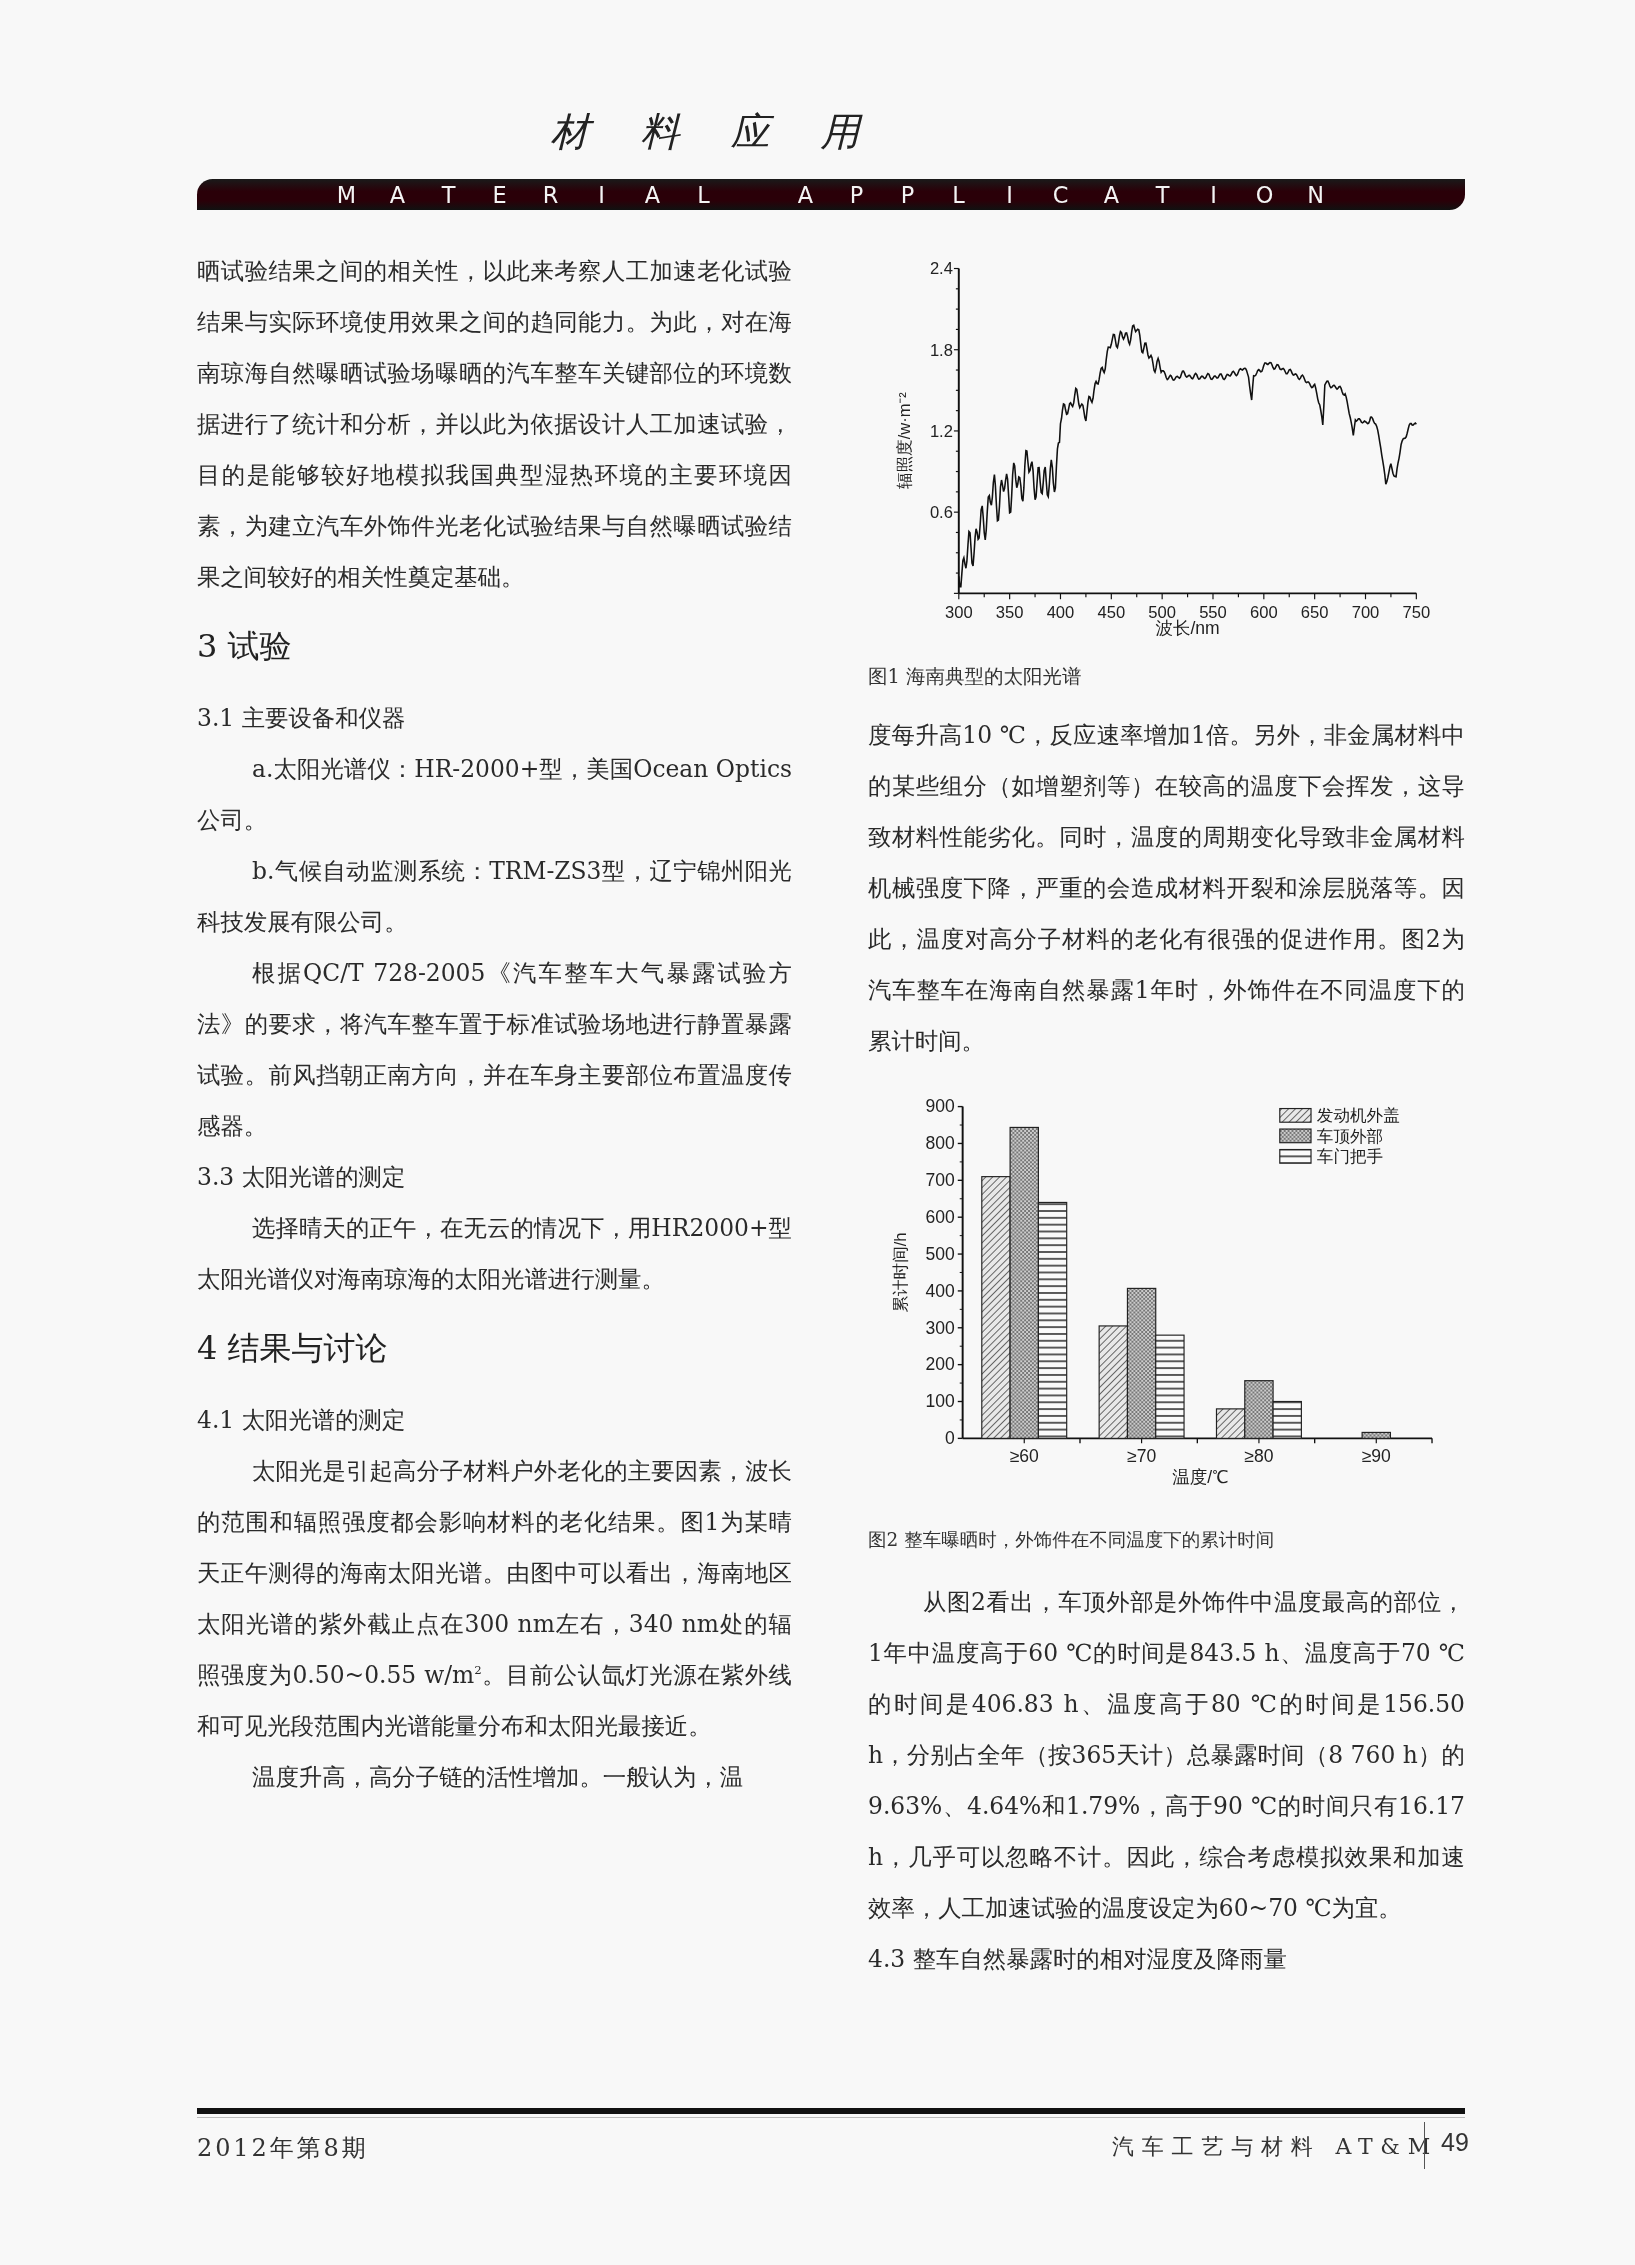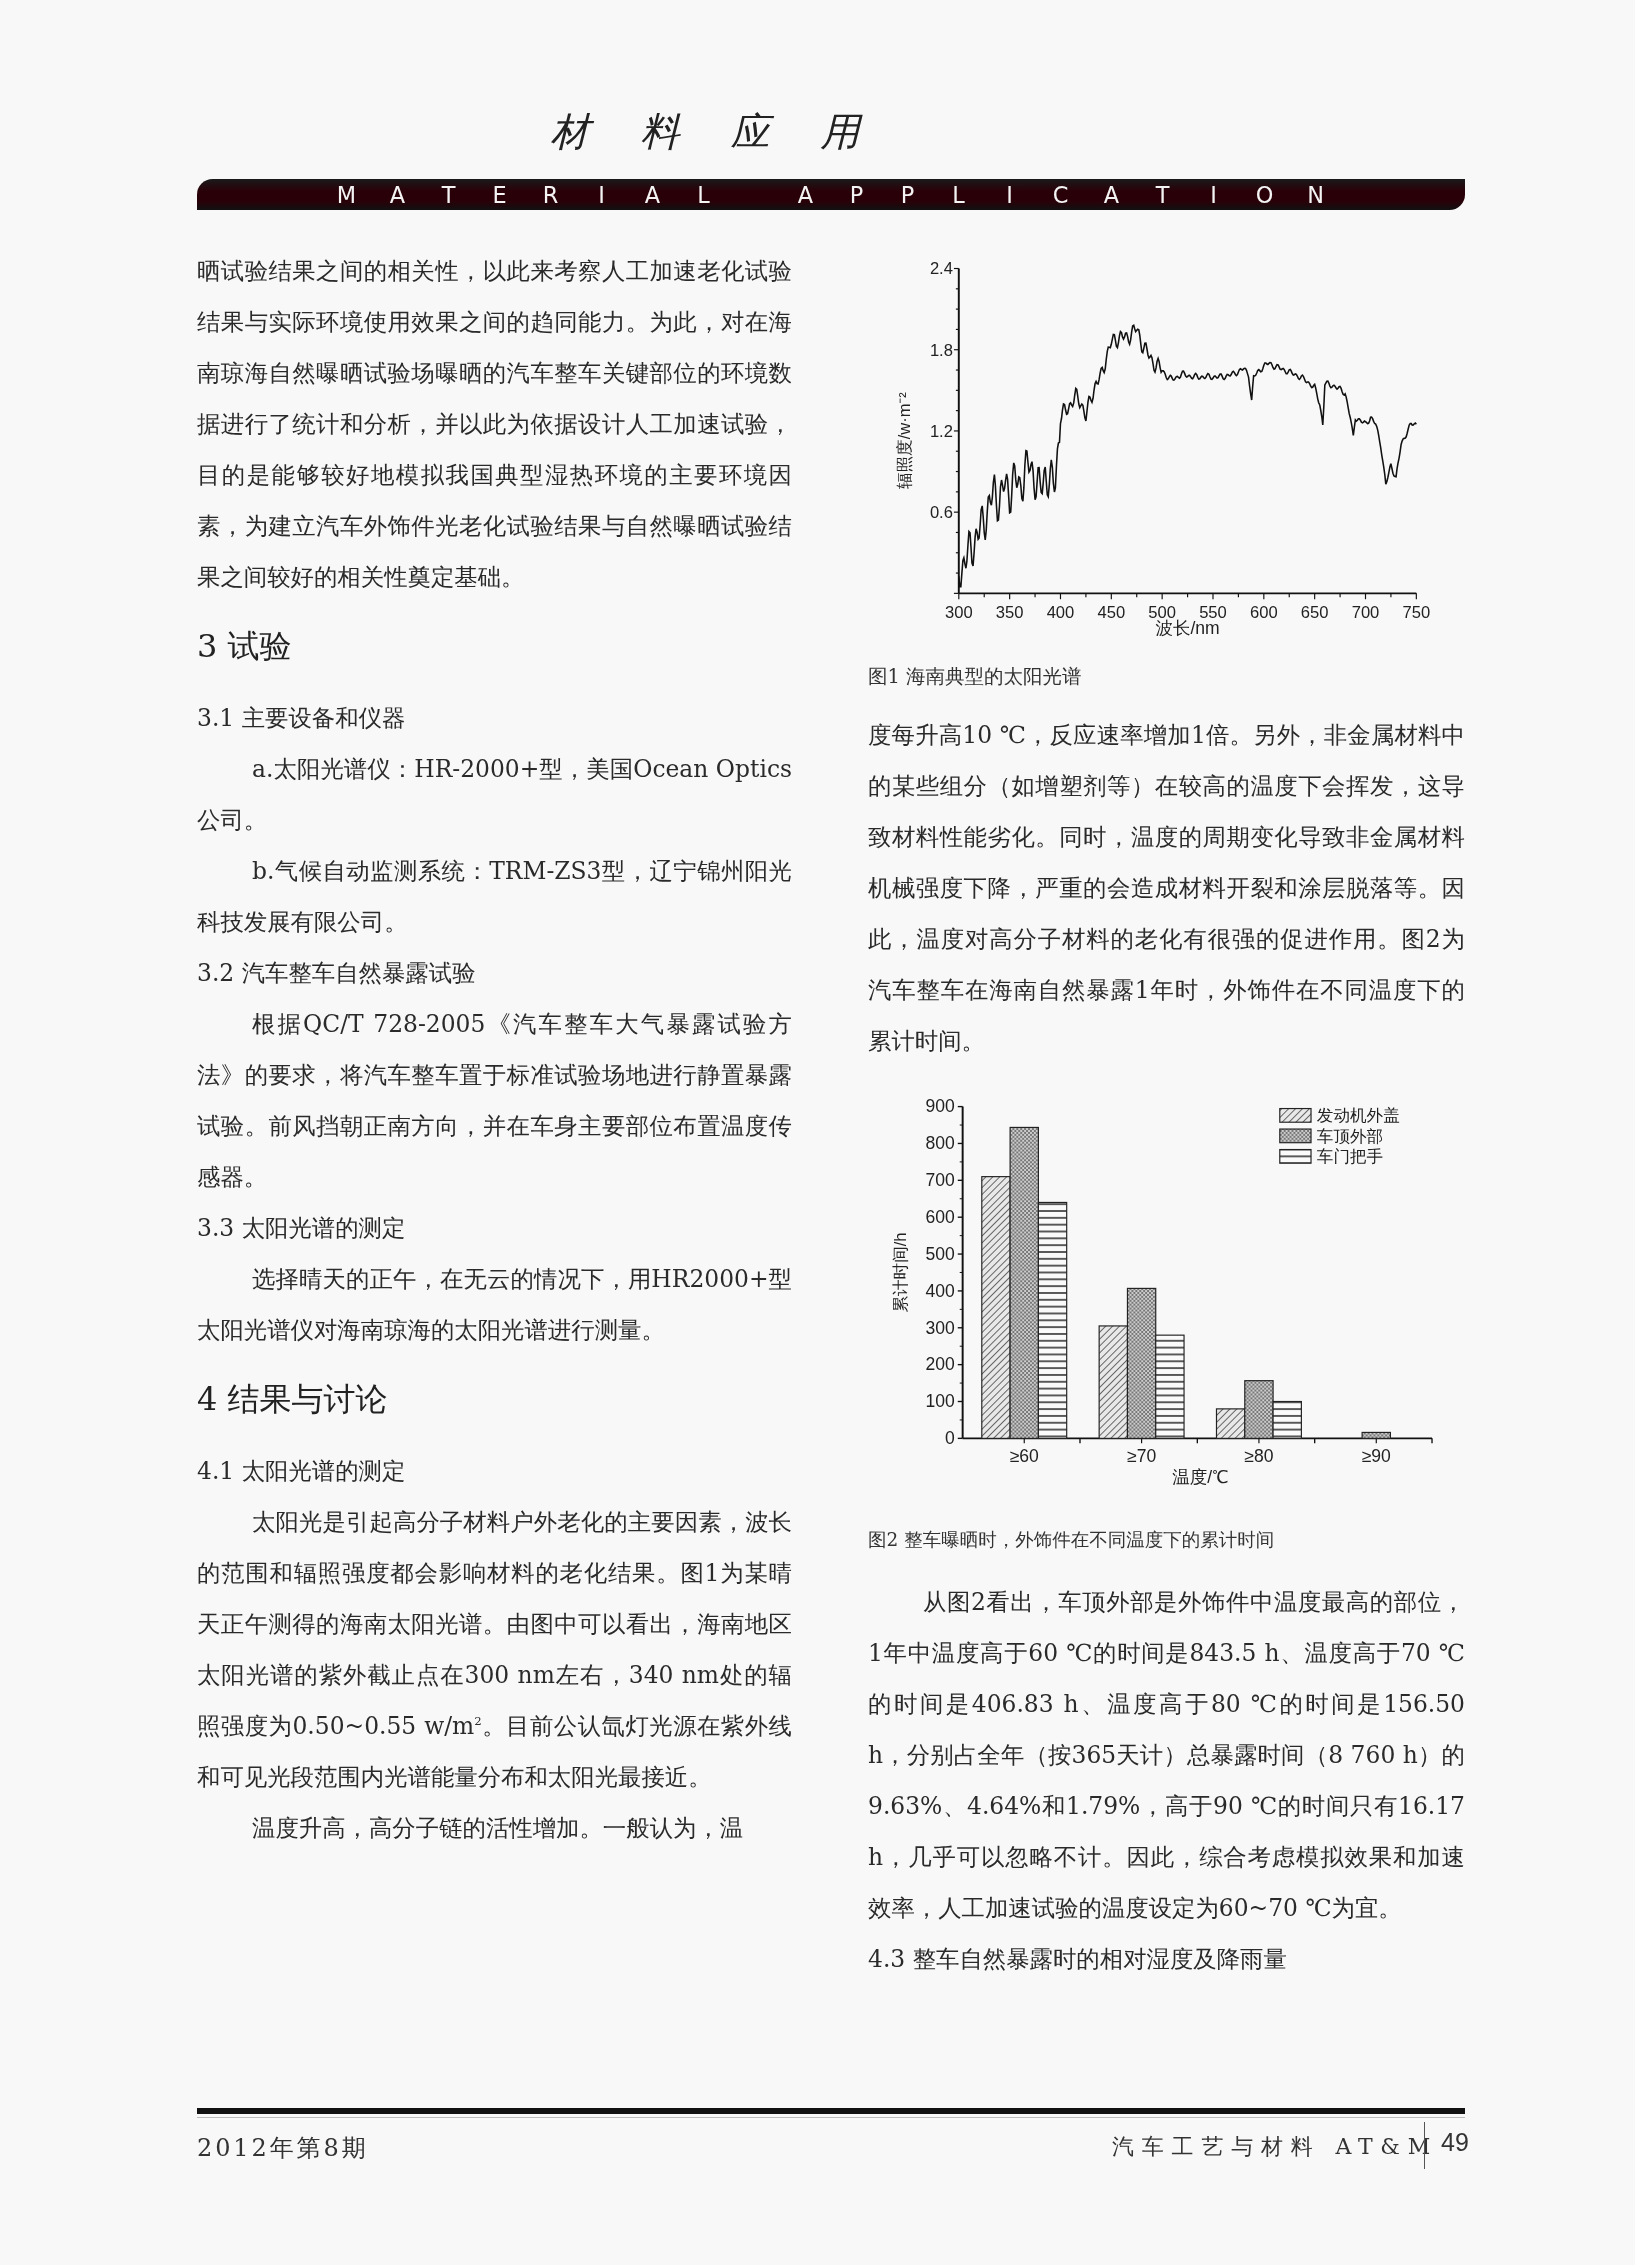--- a/index.html
+++ b/index.html
@@ -43,21 +43,20 @@
 <div class="abs banner">
   <div class="banner-text" id="bannerText"><span>M</span><span>A</span><span>T</span><span>E</span><span>R</span><span>I</span><span>A</span><span>L</span><span>&nbsp;</span><span>A</span><span>P</span><span>P</span><span>L</span><span>I</span><span>C</span><span>A</span><span>T</span><span>I</span><span>O</span><span>N</span></div>
 </div>
 
 <div class="abs col" style="left:197px; top:246px; width:595px;">
   <p>晒试验结果之间的相关性，以此来考察人工加速老化试验结果与实际环境使用效果之间的趋同能力。为此，对在海南琼海自然曝晒试验场曝晒的汽车整车关键部位的环境数据进行了统计和分析，并以此为依据设计人工加速试验，目的是能够较好地模拟我国典型湿热环境的主要环境因素，为建立汽车外饰件光老化试验结果与自然曝晒试验结果之间较好的相关性奠定基础。</p>
   <p class="h1">3  试验</p>
   <p class="h2">3.1 主要设备和仪器</p>
   <p class="ind">a.太阳光谱仪：HR-2000+型，美国Ocean Optics公司。</p>
   <p class="ind">b.气候自动监测系统：TRM-ZS3型，辽宁锦州阳光科技发展有限公司。</p>
-  <p class="h2">3.2 汽车整车自然暴露试验</p>
   <p class="ind">根据QC/T 728-2005《汽车整车大气暴露试验方法》的要求，将汽车整车置于标准试验场地进行静置暴露试验。前风挡朝正南方向，并在车身主要部位布置温度传感器。</p>
   <p class="h2">3.3 太阳光谱的测定</p>
   <p class="ind">选择晴天的正午，在无云的情况下，用HR2000+型太阳光谱仪对海南琼海的太阳光谱进行测量。</p>
   <p class="h1">4  结果与讨论</p>
   <p class="h2">4.1 太阳光谱的测定</p>
   <p class="ind"><span>太阳光是引起高分子材料户外老化的主要因素，波长的范围和辐照强度都会影响材料的老化结果。图1为某晴天正午测得的海南太阳光谱。由图中可以看出，海南地区太阳光谱的紫外截止点在300 nm左右，340 nm处的辐照强度为0.50~0.55 w/m</span><sup style="font-size:11.7px;line-height:0">2</sup><span>。目前公认氙灯光源在紫外线和可见光段范围内光谱能量分布和太阳光最接近。</span></p>
   <p class="ind">温度升高，高分子链的活性增加。一般认为，温</p>
 </div>
 
 <svg class="abs" style="left:868px; top:249px;" width="605" height="439" id="fig1" viewBox="0 0 620 450">

